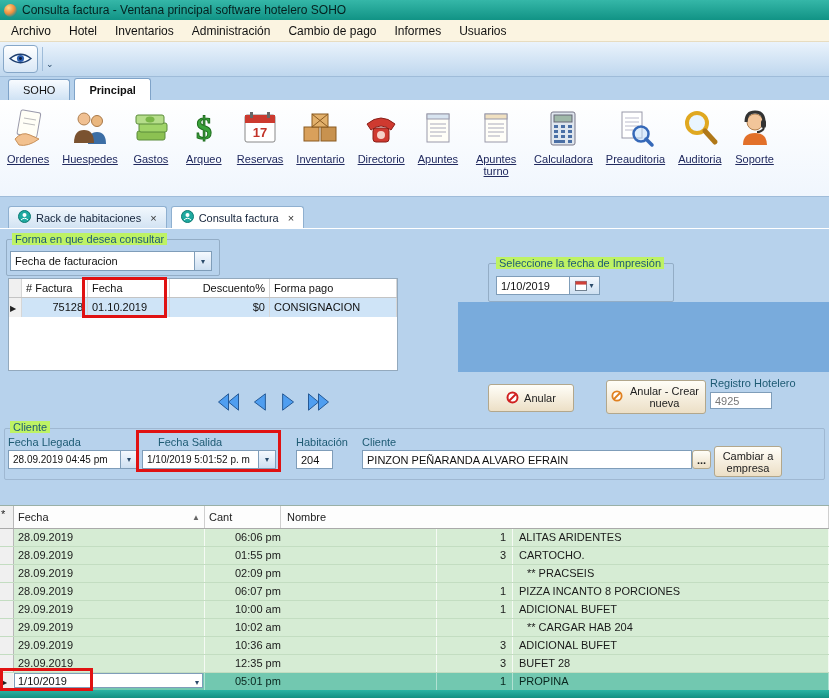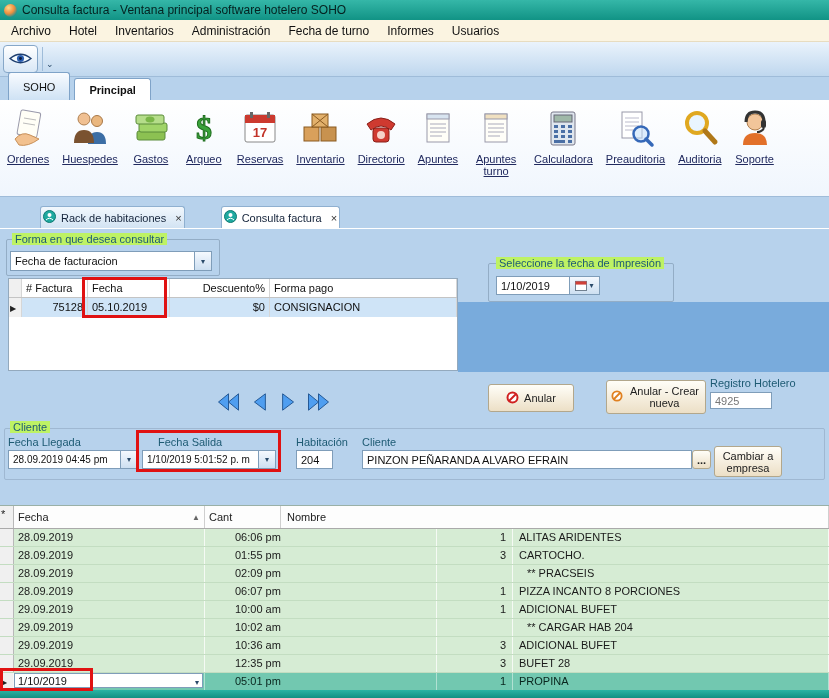--- a/index.html
+++ b/index.html
@@ -23,56 +23,56 @@
   .toolband { position:absolute; top:42px; left:0; right:0; height:35px;
     background:linear-gradient(#eaf3fc,#bfd7ee); border-bottom:1px solid #9fbcd9; }
   .eye-btn { position:absolute; left:3px; top:3px; width:35px; height:28px;
     background:linear-gradient(#ffffff,#d8e7f6); border:1px solid #86a7c8; border-radius:4px;
     display:flex; align-items:center; justify-content:center; }
   .tool-sep { position:absolute; left:42px; top:5px; width:1px; height:24px; background:#9fbcd9; }
   .tool-chevron { position:absolute; left:46px; top:17px; font-size:9px; color:#2a4a6a; }
   
   .tabstrip { position:absolute; top:77px; left:0; right:0; height:23px; background:#b7d2ec;
     display:flex; align-items:flex-end; padding-left:8px; gap:4px; }
-  .mtab { height:28px; padding:0 14px; display:flex; align-items:center;
+  .mtab { height:21px; padding:0 14px; display:flex; align-items:center;
     border:1px solid #7fa3c8; border-bottom:none; border-radius:3px 3px 0 0;
     background:linear-gradient(#f8fbff,#cfe2f4); }
   .mtab.active { height:22px; background:#fff; font-weight:bold; }
   
   .ribbon { position:absolute; top:100px; left:0; right:0; height:97px;
     background:linear-gradient(#ffffff,#f0f6fd); border-bottom:1px solid #9fbcd9;
     display:flex; align-items:flex-start; gap:7px; padding:3px 0 0 4px; overflow:hidden; }
   .rib-item { flex:0 0 auto; display:flex; flex-direction:column; align-items:center; padding:2px 3px; }
   .rib-icon { height:46px; display:flex; align-items:center; justify-content:center; }
   .rib-label { margin-top:2px; font-size:11px; line-height:12px; color:#20295e;
     text-decoration:underline; text-align:center; }
   
   .doctabs { position:absolute; top:205px; left:0; right:0; height:23px;
     display:flex; align-items:flex-end; padding-left:8px; gap:4px; }
-  .dtab { height:22px; display:flex; align-items:center; gap:5px; padding:0 2px;
+  .dtab { height:22px; display:flex; align-items:center; gap:5px; padding:0 9px;
     border:1px solid #8fb0d0; border-bottom:none; border-radius:3px 3px 0 0;
-    background:linear-gradient(#f2f8fd,#d2e3f3); color:#14233a;margin-left:32px; }
+    background:linear-gradient(#f2f8fd,#d2e3f3); color:#14233a; }
   .dtab.active { background:#fff; }
   .dtab-close { margin-left:4px; color:#333; }
   .panel-top-line { position:absolute; top:228px; left:0; right:0; height:1px; background:#ffffff; }
   
   .lbl { position:absolute; color:#1d5a73; white-space:nowrap; }
   .groupbox { position:absolute; border:1px solid #93adc6; border-radius:2px; }
   .legend { position:absolute; color:#1d5a73; background:#bef264; padding:0 3px; white-space:nowrap; }
   .combo, .input { position:absolute; background:#fff; border:1px solid #7f9db9;
     display:flex; align-items:center; padding-left:4px; overflow:hidden; white-space:nowrap; }
   .arrow-btn { margin-left:auto; align-self:stretch; width:17px; flex:0 0 17px;
     background:linear-gradient(#f5f9fe,#cddff1); border-left:1px solid #7f9db9;
     display:flex; align-items:center; justify-content:center; }
   .arrow-btn::after { content:"▾"; font-size:8px; color:#2a4a6a; }
   .btn { position:absolute; background:linear-gradient(#fffef8,#ecdfc6); border:1px solid #b2a78c;
     border-radius:3px; display:flex; align-items:center; justify-content:center; gap:5px;
     text-align:center; color:#222; }
   
-  .igrid { position:absolute; left:8px; top:278px; width:450px; height:93px;
+  .igrid { position:absolute; left:8px; top:278px; width:390px; height:93px;
     background:#fff; border:1px solid #93a9bd; }
   .ig-row, .ig-head { display:flex; height:19px; }
   .ig-head { border-bottom:1px solid #c4c4c4; }
   .ig-cell { border-right:1px solid #d6d6d6; padding:3px 4px; overflow:hidden; white-space:nowrap; }
   .ic-sel{width:13px;flex:0 0 13px; background:#f0f0f0; padding:3px 1px;}
   .ic-fac{width:66px;flex:0 0 66px; text-align:right;}
   .ic-fec{width:82px;flex:0 0 82px;}
   .ic-des{width:100px;flex:0 0 100px; text-align:right;}
   .ic-for{flex:1;}
   .ig-head .ic-fac{text-align:left;} .ig-head .ic-des{text-align:right;}
@@ -115,21 +115,21 @@
   <div class="titlebar">
     <span class="app-logo"></span>
     <span>Consulta factura - Ventana principal software hotelero SOHO</span>
   </div>
 
   <div class="menubar">
     <span class="menu-item">Archivo</span>
     <span class="menu-item">Hotel</span>
     <span class="menu-item">Inventarios</span>
     <span class="menu-item">Administración</span>
-    <span class="menu-item">Fecha de turno</span>
+    <span class="menu-item">Cambio de pago</span>
     <span class="menu-item">Informes</span>
     <span class="menu-item">Usuarios</span>
   </div>
 
   <div class="toolband">
     <div class="eye-btn">
       <span>
         <svg width="25" height="17" viewBox="0 0 24 16">
           <path d="M2 8 Q12 0 22 8 Q12 16 2 8 Z" fill="#f4fbff" stroke="#1d3d6e" stroke-width="1.4"></path>
           <circle cx="12" cy="8" r="3.4" fill="#2a5db0"></circle>
@@ -348,21 +348,21 @@
     <div class="ig-head">
       <div class="ig-cell ic-sel"></div>
       <div class="ig-cell ic-fac"># Factura</div>
       <div class="ig-cell ic-fec">Fecha</div>
       <div class="ig-cell ic-des">Descuento%</div>
       <div class="ig-cell ic-for">Forma pago</div>
     </div>
     <div class="ig-row sel">
       <div class="ig-cell ic-sel"><span class="marker">▶</span></div>
       <div class="ig-cell ic-fac">75128</div>
-      <div class="ig-cell ic-fec">05.10.2019</div>
+      <div class="ig-cell ic-fec">01.10.2019</div>
       <div class="ig-cell ic-des">$0</div>
       <div class="ig-cell ic-for">CONSIGNACION</div>
     </div>
   </div>
 
   <div class="bluepanel"></div>
 
   <div class="groupbox" style="left:488px;top:263px;width:186px;height:39px;"></div>
   <span class="legend" style="left:496px;top:257px;">Seleccione la fecha de Impresión</span>
   <div class="combo" style="left:496px;top:276px;width:104px;height:19px;">

